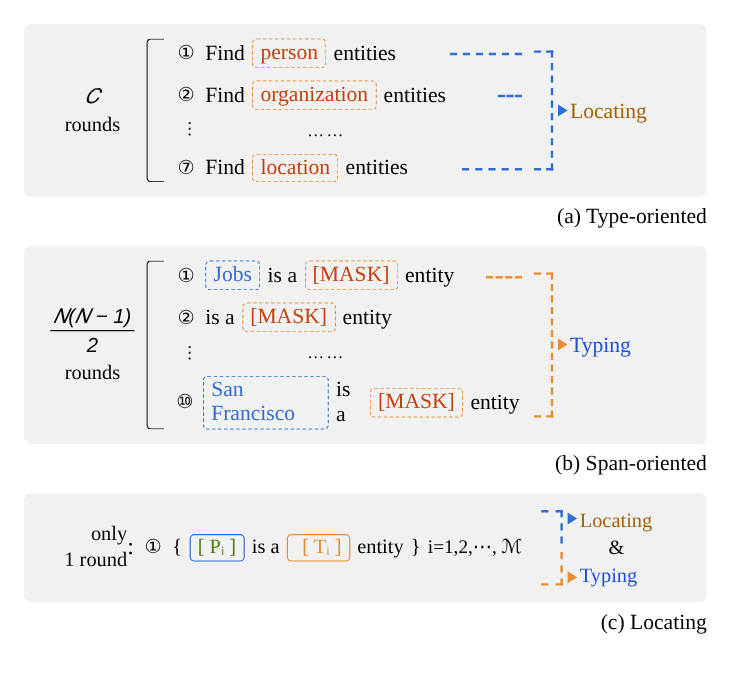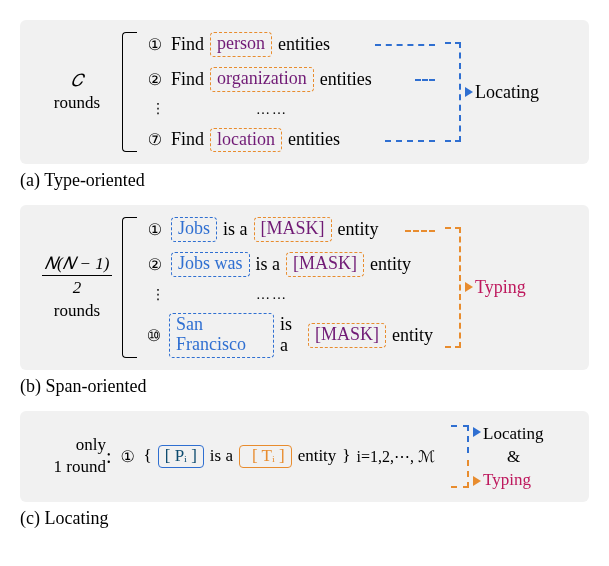--- a/index.html
+++ b/index.html
@@ -13,35 +13,35 @@
   .panel {
     background: #f1f1f1;
     border-radius: 6px;
     padding: 12px 14px 12px 12px;
     margin: 0 0 6px 0;
     position: relative;
     display: flex;
     align-items: center;
   }
   .caption {
-    text-align: left;
+    text-align: right;
     font-size: 18px;
     margin: 4px 0 14px 0;
   }
   .left-col {
     width: 90px;
     text-align: center;
     font-size: 17px;
     line-height: 1.3;
     flex-shrink: 0;
   }
   .left-col .frac {
     display: inline-block;
     font-style: italic;
-    font-family: Liberation Serif, serif;
+    font-family: Liberation Sans, sans-serif;
   }
   .frac .num { display: block; border-bottom: 1.2px solid #000; padding: 0 3px; }
   .frac .den { display: block; padding-top: 1px; }
   .bracket {
     width: 14px;
     flex-shrink: 0;
     align-self: stretch;
     border-left: 1.5px solid #000;
     border-top: 1.5px solid #000;
     border-bottom: 1.5px solid #000;
@@ -68,45 +68,45 @@
     font-size: 16px;
   }
   .txt { }
   .chip {
     display: inline-block;
     border: 1.6px dashed;
     border-radius: 4px;
     padding: 1px 6px 2px 6px;
     line-height: 1.1;
   }
-  .chip-orange { border-color: #e88c2e; color: #701a75; }
+  .chip-orange { border-color: #e88c2e; color: #c2410c; }
   .chip-orange-solid { border: 1.6px solid #e88c2e; color: #e88c2e; padding-left: 12px; }
   .chip-blue { border-color: #2f6fd1; color: #2f6fd1; }
-  .chip-blue-solid { border: 1.6px solid #2f6fd1; color: #0c4a6e; }
+  .chip-blue-solid { border: 1.6px solid #2f6fd1; color: #4d7c0f; }
   .ellips {
     text-align: center;
     letter-spacing: 2px;
     font-size: 14px;
     color: #000;
   }
   .vdots {
     line-height: 0.6;
     letter-spacing: 0;
     font-size: 14px;
     padding-left: 6px;
   }
   .right-col {
     width: 100px;
     text-align: left;
     font-size: 18px;
     flex-shrink: 0;
     padding-left: 8px;
   }
-  .blue-t { color: #000000; }
-  .orange-t { color: #be185d; }
+  .blue-t { color: #a16207; }
+  .orange-t { color: #1d4ed8; }
   .connector-area {
     width: 34px;
     flex-shrink: 0;
     align-self: stretch;
     position: relative;
   }
   
   .conn-bracket {
     position: absolute;
     border-right: 2px dashed;
@@ -235,21 +235,20 @@
       <span class="circ">①</span>
       <span class="chip chip-blue">Jobs</span>
       <span class="txt">is a</span>
       <span class="chip chip-orange">[MASK]</span>
       <span class="txt">entity</span>
       <span class="row-line orange" style="left:260px; top:50%"></span>
     </div>
 
     <div class="row">
       <span class="circ">②</span>
-      <span class="chip chip-blue">Jobs was</span>
       <span class="txt">is a</span>
       <span class="chip chip-orange">[MASK]</span>
       <span class="txt">entity</span>
       <span class="row-line orange" style="left:296px; top:50%"></span>
     </div>
 
     <div class="row">
       <span class="vdots">⋮</span>
       <span class="ellips" style="flex:1; padding-right:60px;">……</span>
     </div>

